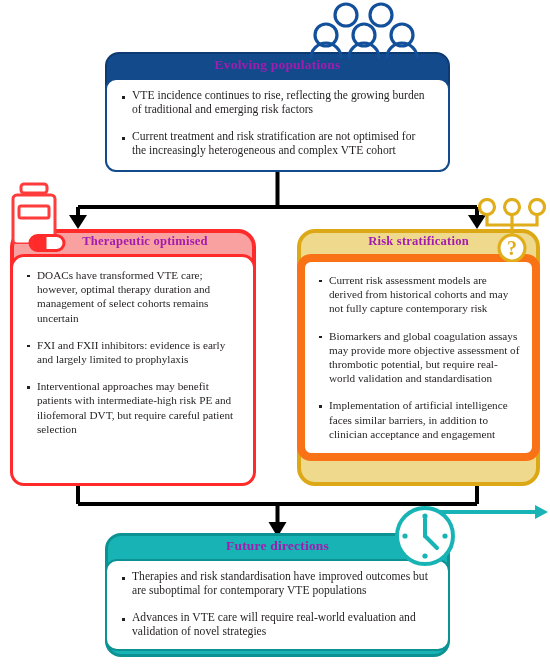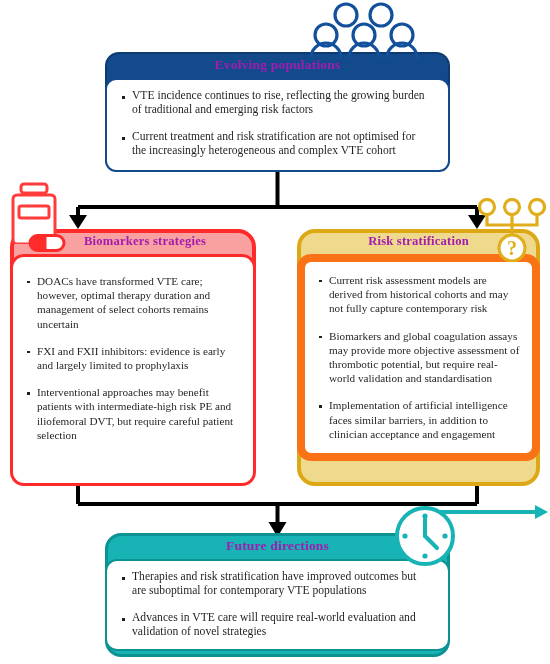--- a/index.html
+++ b/index.html
@@ -76,21 +76,21 @@
     height:25px;line-height:24px;font-size:12.6px;
     z-index:3;text-indent:24px;
   }
   #box-ther .body{
     top:25px;height:232px;
     border:3px solid #FF2B2B;
     border-radius:14px;
     padding:11px 11px 6px 13px;
     z-index:2;
   }
-  #box-ther .body li{font-size:11.2px;line-height:14.2px;margin-bottom:13px;margin-top:6px;}
+  #box-ther .body li{font-size:11.2px;line-height:14.2px;margin-bottom:13px;}
   #box-ther .body li:last-child{margin-bottom:0;}
 
   
   #box-risk{left:297px;top:229px;width:243px;height:257px;}
   #box-risk .shell{
     position:absolute;inset:0;
     background:#EFD98C;
     border:4px solid #DDA816;
     border-radius:18px;
   }
@@ -224,21 +224,21 @@
     <div class="body">
       <ul>
         <li>VTE incidence continues to rise, reflecting the growing burden of traditional and emerging risk factors</li>
         <li>Current treatment and risk stratification are not optimised for the increasingly heterogeneous and complex VTE cohort</li>
       </ul>
     </div>
   </div>
 
   <div class="card" id="box-ther">
     <div class="shell"></div>
-    <div class="hdr">Biomarkers strategies</div>
+    <div class="hdr">Therapeutic optimised</div>
     <div class="body">
       <ul>
         <li>DOACs have transformed VTE care; however, optimal therapy duration and management of select cohorts remains uncertain</li>
         <li>FXI and FXII inhibitors: evidence is early and largely limited to prophylaxis</li>
         <li>Interventional approaches may benefit patients with intermediate-high risk PE and iliofemoral DVT, but require careful patient selection</li>
       </ul>
     </div>
   </div>
 
   <div class="card" id="box-risk">
@@ -251,19 +251,19 @@
         <li>Implementation of artificial intelligence faces similar barriers, in addition to clinician acceptance and engagement</li>
       </ul>
     </div>
   </div>
 
   <div class="card" id="box-fut">
     <div class="shell"></div>
     <div class="hdr">Future directions</div>
     <div class="body">
       <ul>
-        <li>Therapies and risk stratification have improved outcomes but are suboptimal for contemporary VTE populations</li>
+        <li>Therapies and risk standardisation have improved outcomes but are suboptimal for contemporary VTE populations</li>
         <li>Advances in VTE care will require real-world evaluation and validation of novel strategies</li>
       </ul>
     </div>
   </div>
 
 </div>
 
 </body></html>

